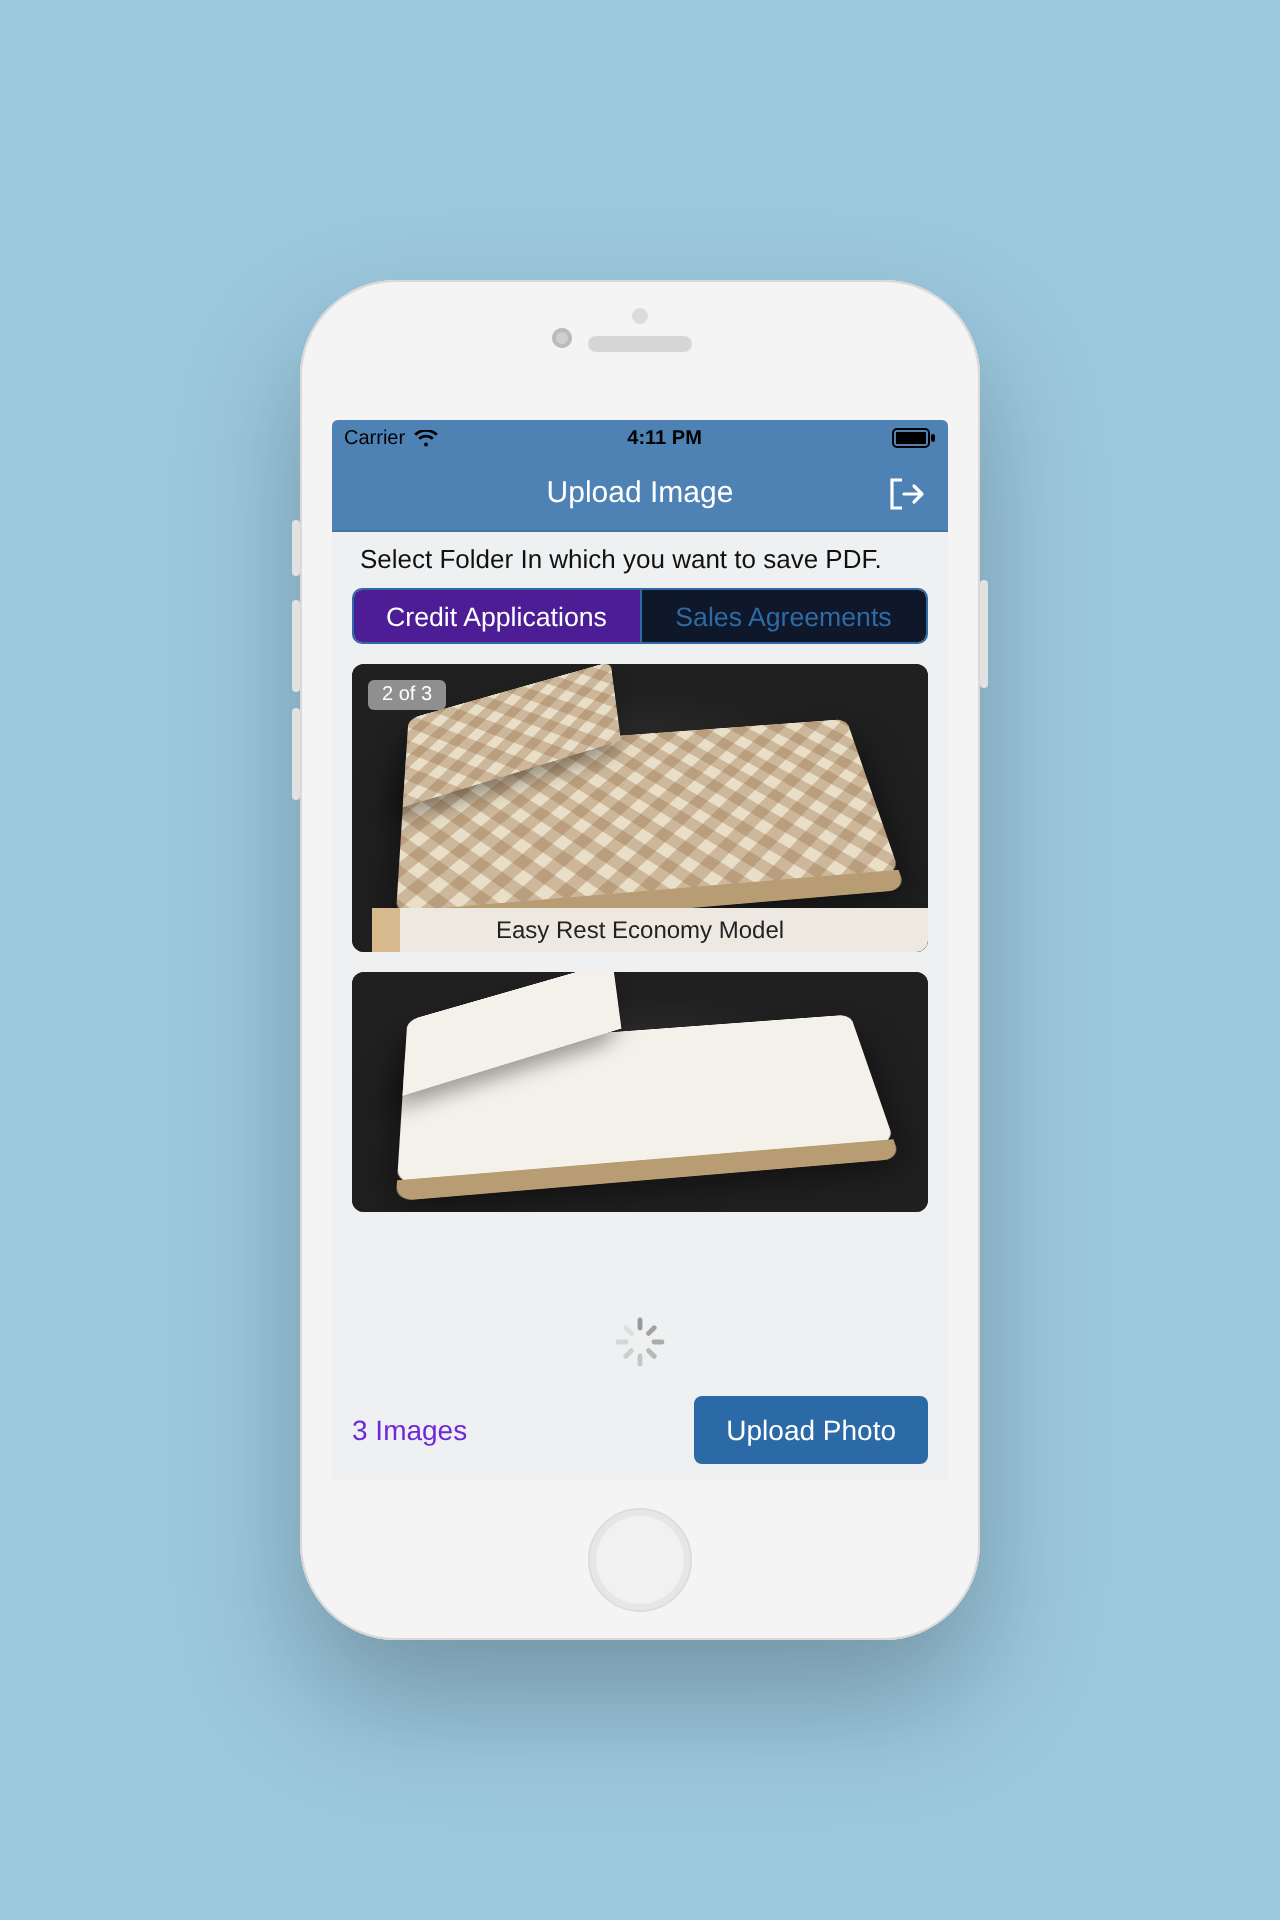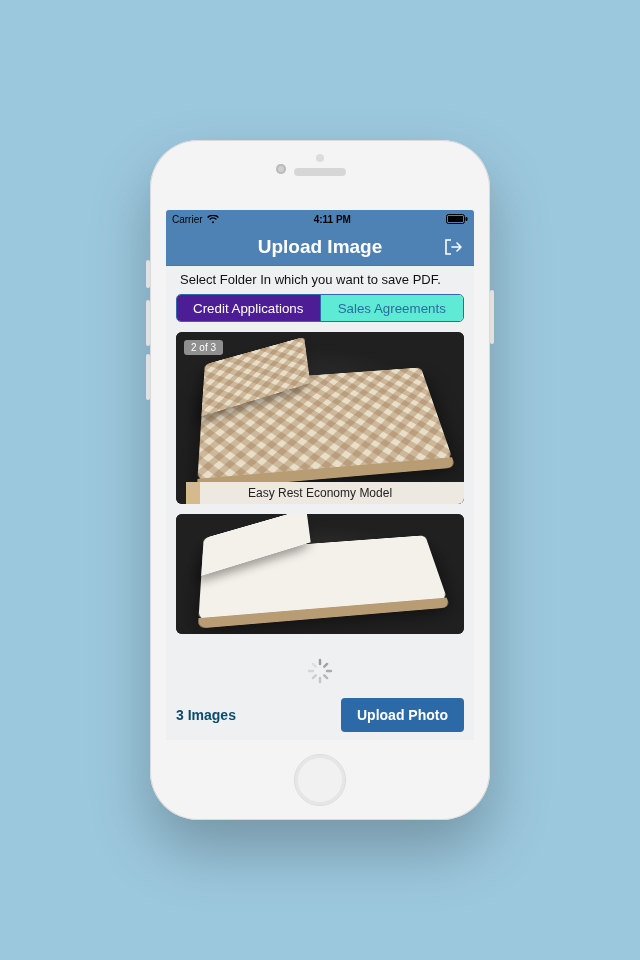--- a/index.html
+++ b/index.html
@@ -70,47 +70,47 @@
   }
   .statusbar .left, .statusbar .right{ display:flex; align-items:center; gap:4px; }
   .wifi-icon svg, .batt-icon svg { display:block; }
 
   .navbar{
     background:#4f82b4; color:#fff;
     height:38px; display:flex; align-items:center;
     justify-content:center; position:relative;
     border-bottom:1px solid rgba(0,0,0,.08);
   }
-  .navbar .title{ font-weight:700; font-size:19px;text-align:center; }
+  .navbar .title{ font-weight:400; font-size:15px;text-align:center; }
   .navbar .exit{
     position:absolute; right:10px; top:50%; transform:translateY(-50%);
     width:22px; height:22px; display:flex; align-items:center; justify-content:center;
   }
 
   
   .content{ flex:1; background:#eef0f1; padding:6px 10px 8px; display:flex; flex-direction:column; position:relative; }
   .prompt{ color:#111; font-size:13px; line-height:1.25; padding: 0 4px 6px; }
 
   .seg{
     display:flex; border:1.5px solid #2e6aa3; border-radius:5px; overflow:hidden;
     height:28px; font-size:12.5px; font-weight:500;
   }
   .seg button{
-    flex:1; border:0; background:#5eead4; color:#2e6aa3; cursor:pointer;
+    flex:1; border:0; background:#0f172a; color:#2e6aa3; cursor:pointer;
   }
   .seg button.active{ background:#4c1d95; color:#fff; }
   .seg button + button{ border-left:1.5px solid #2e6aa3; }
 
   .gallery{ margin-top:10px; display:flex; flex-direction:column; gap:10px; }
 
   .card{
     border-radius:6px; overflow:hidden; position:relative;
     background:#2a2a2a;
   }
-  .card.first{ height:172px; }
+  .card.first{ height:144px; }
   .card.second{ height:120px; }
 
   .count-badge{
     position:absolute; top:8px; left:8px;
     background:#8f8f8f; color:#fff; font-size:10px;
     padding:2px 7px; border-radius:3px;
   }
   .caption-bar{
     position:absolute; left:10px; right:0; bottom:0;
     height:22px; background:#ede9e1; color:#222;
@@ -161,24 +161,24 @@
     position:absolute; left:50%; transform:translateX(-50%);
     bottom:56px; width:26px; height:26px;
   }
   .spinner svg{ display:block; }
 
   
   .footer{
     margin-top:auto; display:flex; align-items:center; justify-content:space-between;
     padding-top:8px;
   }
-  .count-label{ color:#0c4a6e; font-size:14px;font-weight:bold; }
+  .count-label{ color:#6d28d9; font-size:14px; }
   .upload-btn{
     background:#2b6aa6; color:#fff; border:0; border-radius:4px;
-    font-size:14px; font-weight:700; padding:9px 16px; cursor:pointer;
+    font-size:14px; font-weight:400; padding:9px 16px; cursor:pointer;
   }
 
 </style>
 </head>
 <body>
 
 <div class="phone">
   <div class="sensor"></div>
   <div class="camera"></div>
   <div class="side-btn side-left1"></div>

